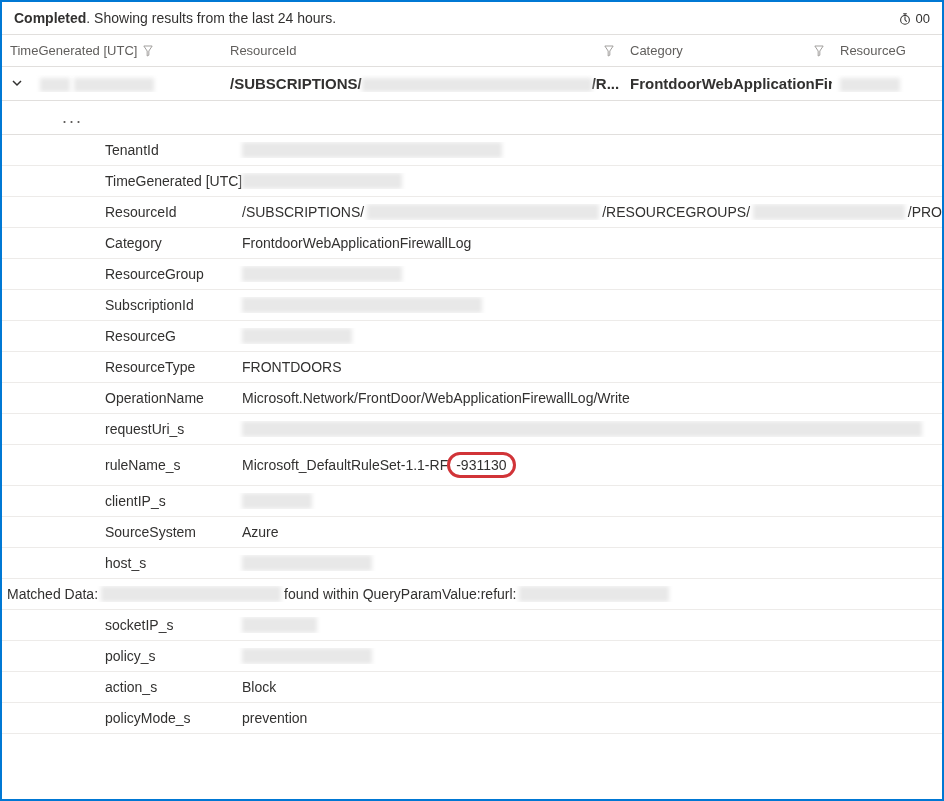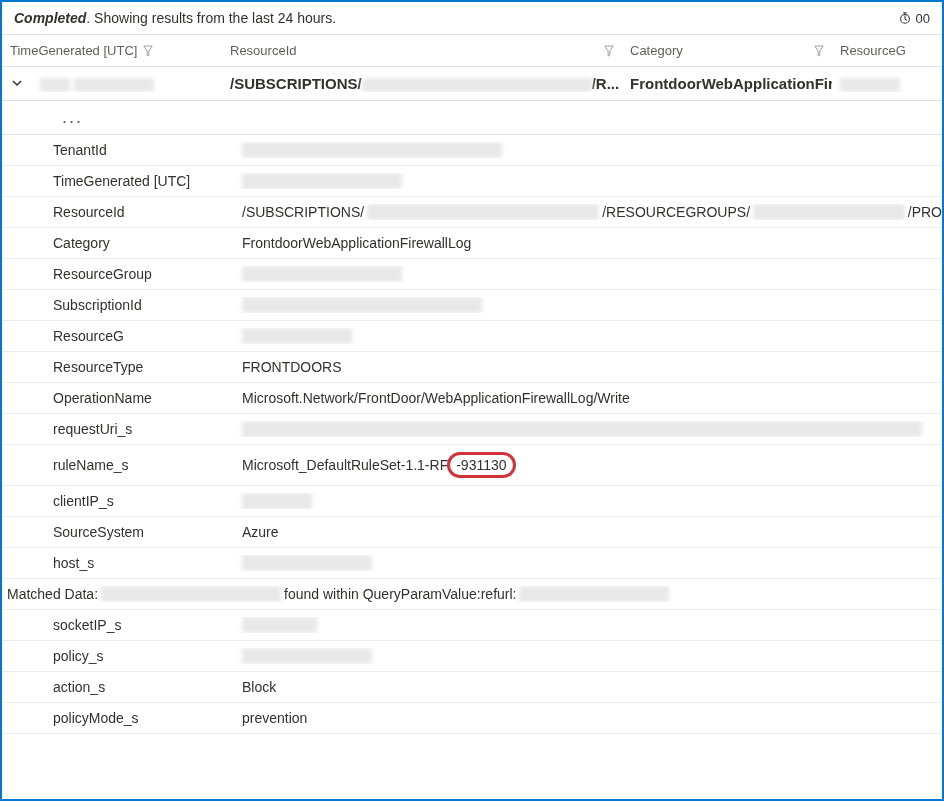--- a/index.html
+++ b/index.html
@@ -14,23 +14,23 @@
       overflow: hidden;
     }
     .status-bar {
       padding: 8px 12px;
       font-size: 14px;
       border-bottom: 1px solid #e1dfdd;
       display: flex;
       justify-content: space-between;
       align-items: center;
     }
-    .status-bar .completed { font-weight: 600; font-style: italic; }
+    .status-bar .completed { font-weight: 600; }
     .status-bar .subtext { font-weight: 400; color: #323130; }
-    .status-right { display: flex; align-items: flex-start; gap: 4px; color: #323130; font-size: 13px;}
+    .status-right { display: flex; align-items: flex-end; gap: 4px; color: #323130; font-size: 13px;}
     .col-headers {
       display: flex;
       padding: 8px 0;
       color: #605e5c;
       font-size: 13px;
       border-bottom: 1px solid #e1dfdd;
       align-items: center;
     }
     .col-headers .col {
       display: flex;
@@ -70,21 +70,21 @@
     .detail-rows { }
     .detail-row {
       display: flex;
       align-items: center;
       padding: 7px 0;
       border-bottom: 1px solid #edebe9;
       font-size: 14px;
     }
     .detail-row .key {
       width: 235px;
-      padding-left: 51px;
+      padding-left: 103px;
       color: #323130;
       white-space: nowrap;
     }
     .detail-row .val {
       flex: 1;
       padding-left: 5px;
       color: #323130;
       white-space: nowrap;
       overflow: hidden;
       display: flex;

